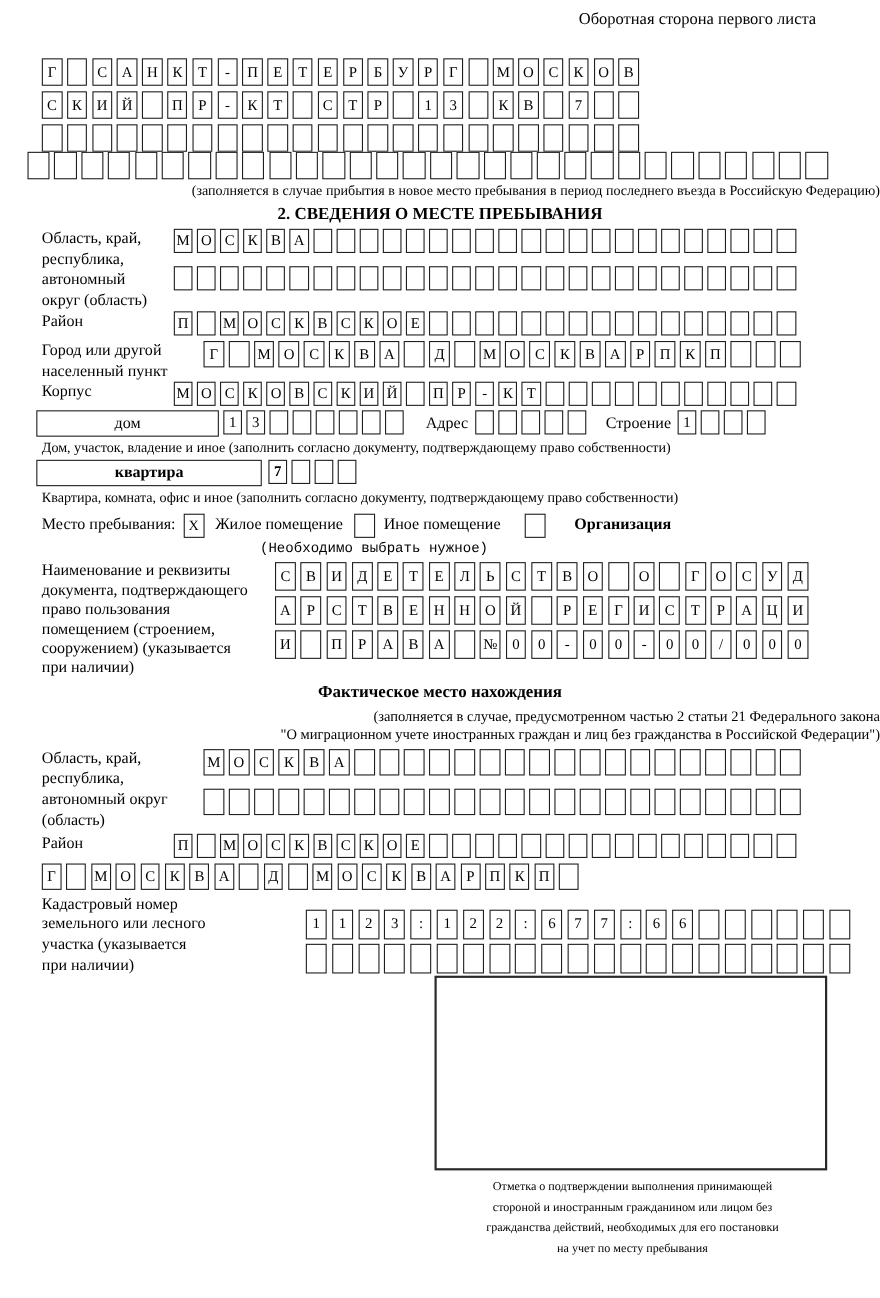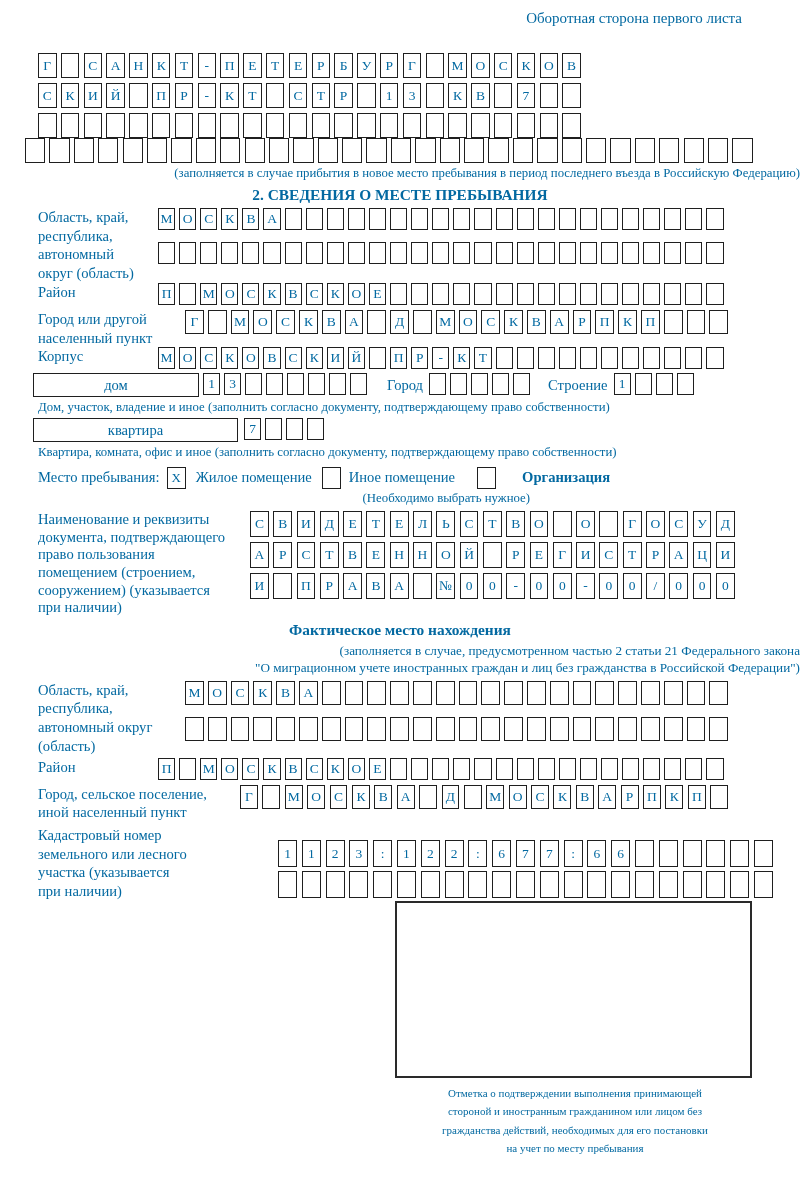--- a/index.html
+++ b/index.html
@@ -1,17 +1,17 @@
 <!DOCTYPE html>
 <html><head>
 <meta charset="utf-8">
 <style>
   html,body{margin:0;padding:0;background:#fff;}
   .page{width:800px;height:1180px;background:#fff;position:relative;overflow:hidden;
-        font-family:"Liberation Serif","DejaVu Serif",serif;color:#0369a1;}
+        font-family:"Liberation Serif","DejaVu Serif",serif;color:#000000;}
   .hdr{padding:10px 58px 0 0;text-align:right;font-size:15px;}
   .lbl{font-size:14.6px;line-height:18.7px;white-space:pre-line;flex:none;}
   .blk{display:flex;margin-left:38px;align-items:flex-start;}
   .gridcol{display:flex;flex-direction:column;}
   .cells{display:flex;}
   .c{box-sizing:content-box;border:1.5px solid #1f1f1f;display:flex;align-items:center;
      justify-content:center;font-size:13.5px;background:#fff;flex:none;}
   
   .gA .c{width:16.5px;height:23px;margin-right:4.3px;}
   .gF .c{width:18.3px;height:23px;margin-right:4.1px;}
@@ -331,59 +331,59 @@
     <div class="cells gG" style="margin-left:4px;">
         <span class="c">1</span>
         <span class="c">3</span>
         <span class="c"></span>
         <span class="c"></span>
         <span class="c"></span>
         <span class="c"></span>
         <span class="c"></span>
         <span class="c"></span>
       </div>
-    <div class="inlbl" style="margin-left:16px;margin-right:6px;">Город</div>
+    <div class="inlbl" style="margin-left:16px;margin-right:6px;">Адрес</div>
     <div class="cells gG">
         <span class="c"></span>
         <span class="c"></span>
         <span class="c"></span>
         <span class="c"></span>
         <span class="c"></span>
       </div>
     <div class="inlbl" style="margin-left:14px;margin-right:6px;">Строение</div>
     <div class="cells gG">
         <span class="c">1</span>
         <span class="c"></span>
         <span class="c"></span>
         <span class="c"></span>
       </div>
   </div>
   <div class="note" style="margin:2px 0 0 38px;">Дом, участок, владение и иное (заполнить согласно документу, подтверждающему право собственности)</div>
 
-  <div class="blk" style="margin-left:33px;margin-top:3px;">
+  <div class="blk" style="margin-left:33px;margin-top:3px;font-weight:bold;">
     <div class="wbox" style="width:203px;">квартира</div>
     <div class="cells gG" style="margin-left:6px;">
         <span class="c">7</span>
         <span class="c"></span>
         <span class="c"></span>
         <span class="c"></span>
       </div>
   </div>
   <div class="note" style="margin:3px 0 0 38px;">Квартира, комната, офис и иное (заполнить согласно документу, подтверждающему право собственности)</div>
 
   <div class="blk" style="margin-top:5px;align-items:center;">
     <span class="inlbl">Место пребывания:</span>
     <span class="chk" style="margin-left:7px;">X</span>
     <span class="inlbl" style="margin-left:10px;">Жилое помещение</span>
     <span class="chk" style="margin-left:10px;"></span>
     <span class="inlbl" style="margin-left:8px;">Иное помещение</span>
     <span class="chk" style="margin-left:22px;"></span>
     <span class="inlbl" style="margin-left:26px;font-weight:bold;">Организация</span>
   </div>
-  <div class="note" style="margin:1px 0 0 150px;width:380px;text-align:right;">(Необходимо выбрать нужное)</div>
+  <div class="note" style="margin:1px 0 0 150px;width:380px;text-align:center;font-family:Liberation Mono, monospace;">(Необходимо выбрать нужное)</div>
 
   <div class="blk" style="margin-top:5px;">
     <div class="lbl" style="width:212px;line-height:17.6px;">Наименование и реквизиты
 документа, подтверждающего
 право пользования
 помещением (строением,
 сооружением) (указывается
 при наличии)</div>
     <div class="gridcol">
       <div class="cells gD mb3">
@@ -550,22 +550,20 @@
         <span class="c"></span>
         <span class="c"></span>
         <span class="c"></span>
         <span class="c"></span>
         <span class="c"></span>
         <span class="c"></span>
       </div>
   </div>
 
   <div class="blk" style="margin-top:5px;">
-    <div class="lbl" style="width:202px;">Город, сельское поселение,
-иной населенный пункт</div>
     <div class="cells gC2">
         <span class="c">Г</span>
         <span class="c"></span>
         <span class="c">М</span>
         <span class="c">О</span>
         <span class="c">С</span>
         <span class="c">К</span>
         <span class="c">В</span>
         <span class="c">А</span>
         <span class="c"></span>

